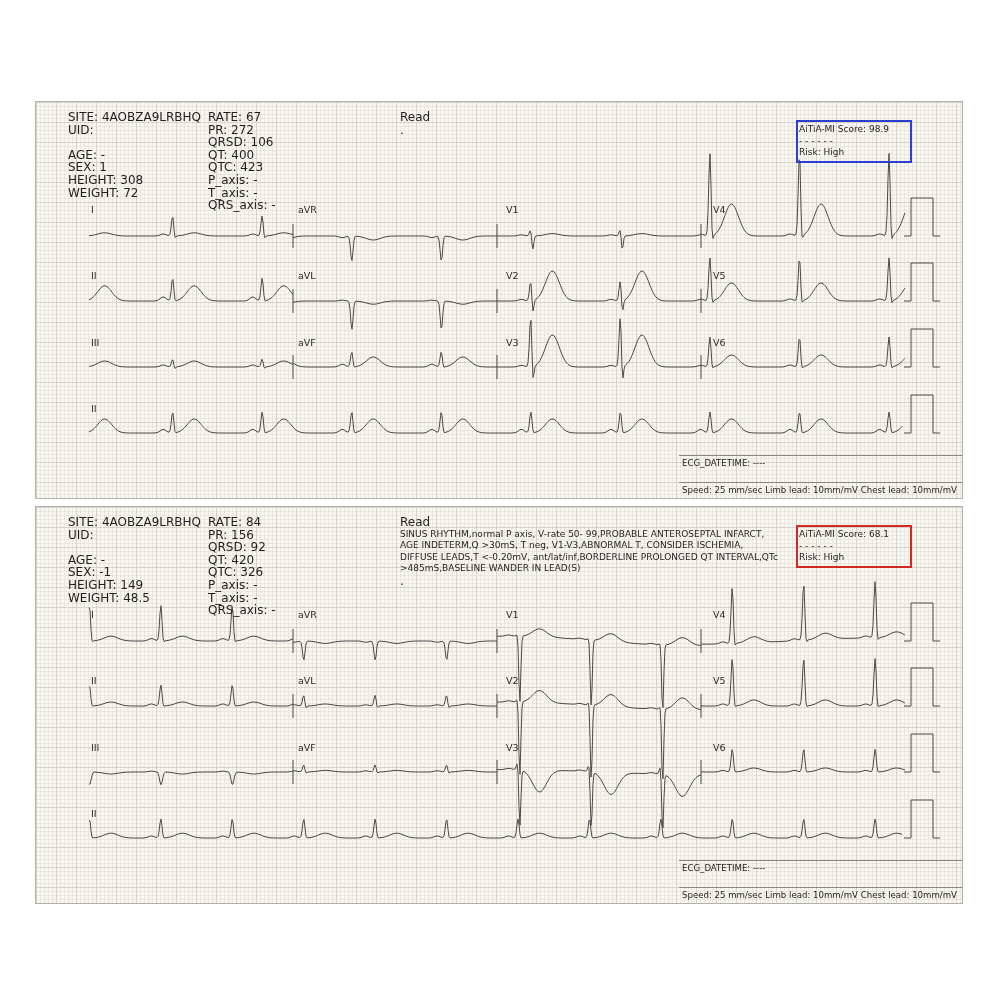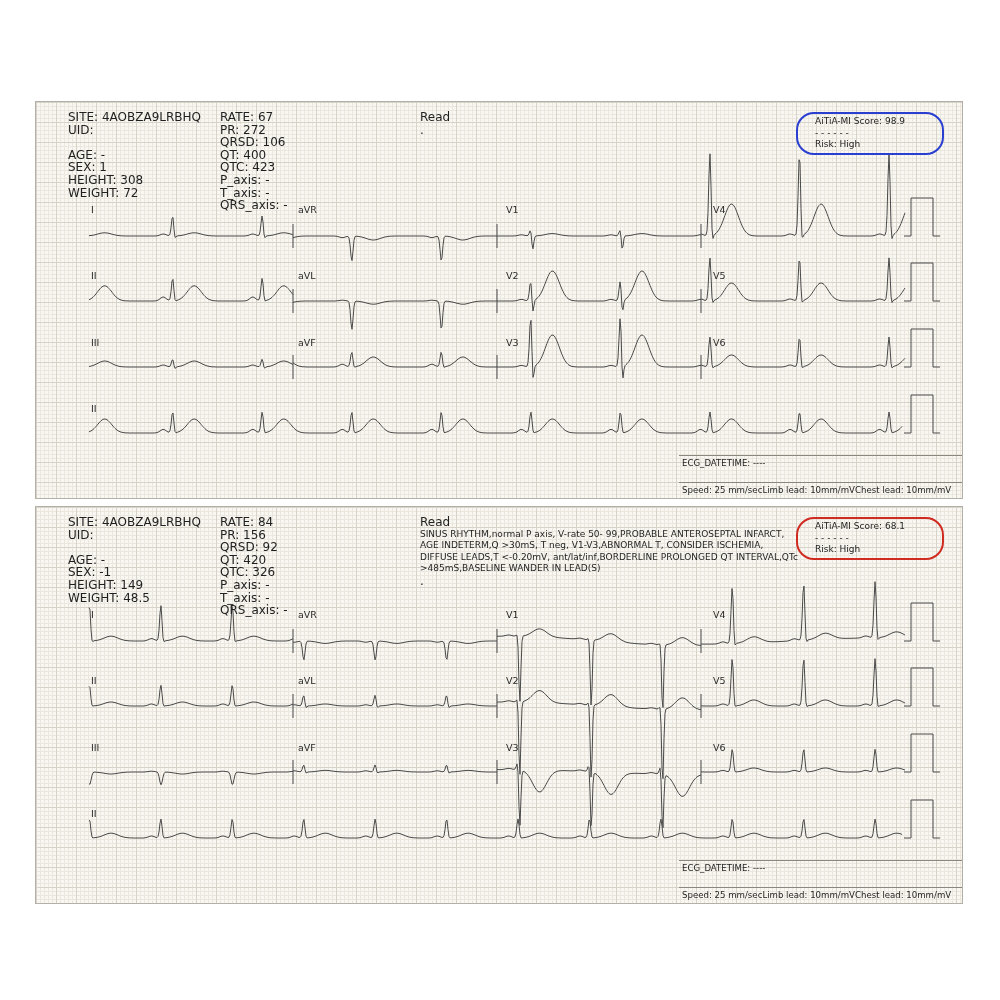--- a/index.html
+++ b/index.html
@@ -16,34 +16,34 @@
       linear-gradient(to right,#d8d3c9 1px,transparent 1px),
       linear-gradient(to bottom,#d8d3c9 1px,transparent 1px),
       linear-gradient(to right,#ebe7df 1px,transparent 1px),
       linear-gradient(to bottom,#ebe7df 1px,transparent 1px);
     background-size:20px 20px,20px 20px,4px 4px,4px 4px;
   }
   #p0{top:101px}
   #p1{top:506px}
   svg.wave{position:absolute;inset:0;width:100%;height:100%;pointer-events:none}
   .info{position:absolute;left:32px;top:9px}
-  .meas{position:absolute;left:184px;top:9px}
+  .meas{position:absolute;left:172px;top:9px}
   .ln{font-size:12px;line-height:12.6px;min-height:12.6px;white-space:pre}
-  .read{position:absolute;left:384px;top:9px;width:378px}
+  .read{position:absolute;left:364px;top:9px;width:378px}
   .readtext{font-size:9px;line-height:11.6px}
   .scorebox{
-    position:absolute;left:760px;top:10px;width:110px;
-    padding:2px 17px;font-size:9px;line-height:11.5px;border-radius:18px;
+    position:absolute;left:760px;top:18px;width:110px;
+    padding:2px 1px;font-size:9px;line-height:11.5px;
   }
   .score-blue{border:2px solid #2a3fd0}
   .score-red{border:2px solid #cf2b20}
   .lead-label{position:absolute;font-size:9.5px;color:#2a2a2a}
   .footer{position:absolute;left:643px;right:0;bottom:0;border-top:1px solid #8a877e;font-size:8.6px}
   .f1{padding:1px 4px 13px 3px;border-bottom:1px solid #8a877e;line-height:12px}
-  .f2{display:flex;padding:1px 5px 2px 3px;line-height:12px}
+  .f2{display:flex;justify-content:space-between;padding:1px 5px 2px 3px;line-height:12px}
 </style>
 </head>
 <body>
 
 <div class="panel" id="p0">
   <svg class="wave" viewBox="0 0 926 396">
       <path d="M53 133.7 L54 133.6 L55 133.5 L56 133.4 L57 133.2 L58 133.0 L59 132.8 L60 132.5 L61 132.2 L62 132.0 L63 131.7 L64 131.4 L65 131.2 L66 131.0 L67 130.9 L68 130.8 L69 130.8 L70 130.9 L71 131.0 L72 131.1 L73 131.4 L74 131.6 L75 131.9 L76 132.2 L77 132.4 L78 132.7 L79 132.9 L80 133.1 L81 133.3 L82 133.5 L83 133.6 L84 133.7 L85 133.8 L86 133.9 L87 133.9 L88 133.9 L89 134.0 L90 134.0 L91 134.0 L92 134.0 L93 134.0 L94 134.0 L95 134.0 L96 134.0 L97 134.0 L98 134.0 L99 134.0 L100 134.0 L101 134.0 L102 134.0 L103 134.0 L104 134.0 L105 134.0 L106 134.0 L107 134.0 L108 134.0 L109 134.0 L110 134.0 L111 134.0 L112 134.0 L113 134.0 L114 134.0 L115 134.0 L116 134.0 L117 134.0 L118 134.0 L119 134.0 L120 133.9 L121 133.8 L122 133.6 L123 133.3 L124 132.9 L125 132.5 L126 132.2 L127 132.0 L128 132.1 L129 132.3 L130 132.7 L131 133.1 L132 133.4 L133 133.4 L134 131.9 L135 125.8 L136 116.3 L137 115.4 L138 127.2 L139 135.3 L140 135.0 L141 134.0 L142 133.8 L143 133.7 L144 133.6 L145 133.5 L146 133.3 L147 133.1 L148 132.9 L149 132.7 L150 132.4 L151 132.1 L152 131.8 L153 131.6 L154 131.3 L155 131.1 L156 131.0 L157 130.8 L158 130.8 L159 130.8 L160 130.9 L161 131.0 L162 131.2 L163 131.5 L164 131.7 L165 132.0 L166 132.3 L167 132.5 L168 132.8 L169 133.0 L170 133.2 L171 133.4 L172 133.5 L173 133.7 L174 133.7 L175 133.8 L176 133.9 L177 133.9 L178 133.9 L179 134.0 L180 134.0 L181 134.0 L182 134.0 L183 134.0 L184 134.0 L185 134.0 L186 134.0 L187 134.0 L188 134.0 L189 134.0 L190 134.0 L191 134.0 L192 134.0 L193 134.0 L194 134.0 L195 134.0 L196 134.0 L197 134.0 L198 134.0 L199 134.0 L200 134.0 L201 134.0 L202 134.0 L203 134.0 L204 134.0 L205 134.0 L206 134.0 L207 134.0 L208 134.0 L209 133.9 L210 133.8 L211 133.7 L212 133.4 L213 133.1 L214 132.7 L215 132.3 L216 132.1 L217 132.0 L218 132.2 L219 132.5 L220 132.9 L221 133.3 L222 133.5 L223 133.1 L224 129.9 L225 121.5 L226 114.0 L227 119.9 L228 132.1 L229 135.7 L230 134.4 L231 133.9 L232 133.7 L233 133.7 L234 133.5 L235 133.4 L236 133.2 L237 133.0 L238 132.8 L239 132.5 L240 132.3 L241 132.0 L242 131.7 L243 131.5 L244 131.2 L245 131.0 L246 130.9 L247 130.8 L248 130.8 L249 130.8 L250 131.0 L251 131.1 L252 131.3 L253 131.6 L254 131.8 L255 132.1 L256 132.4 L257 132.7 " fill="none" stroke="#4a4a4a" stroke-width="1" stroke-linejoin="round"></path>
       <path d="M257 135.7 L258 135.4 L259 135.1 L260 134.9 L261 134.7 L262 134.5 L263 134.4 L264 134.3 L265 134.2 L266 134.1 L267 134.1 L268 134.1 L269 134.0 L270 134.0 L271 134.0 L272 134.0 L273 134.0 L274 134.0 L275 134.0 L276 134.0 L277 134.0 L278 134.0 L279 134.0 L280 134.0 L281 134.0 L282 134.0 L283 134.0 L284 134.0 L285 134.0 L286 134.0 L287 134.0 L288 134.0 L289 134.0 L290 134.0 L291 134.0 L292 134.0 L293 134.0 L294 134.0 L295 134.0 L296 134.0 L297 134.0 L298 134.0 L299 134.1 L300 134.2 L301 134.3 L302 134.6 L303 134.9 L304 135.2 L305 135.5 L306 135.6 L307 135.6 L308 135.4 L309 135.1 L310 134.8 L311 134.5 L312 134.5 L313 136.0 L314 142.4 L315 154.1 L316 158.6 L317 149.1 L318 138.3 L319 134.6 L320 134.2 L321 134.3 L322 134.4 L323 134.5 L324 134.7 L325 134.9 L326 135.1 L327 135.4 L328 135.7 L329 136.0 L330 136.3 L331 136.7 L332 137.0 L333 137.3 L334 137.6 L335 137.8 L336 137.9 L337 138.0 L338 138.0 L339 137.9 L340 137.7 L341 137.5 L342 137.2 L343 136.9 L344 136.5 L345 136.2 L346 135.9 L347 135.5 L348 135.2 L349 135.0 L350 134.8 L351 134.6 L352 134.4 L353 134.3 L354 134.2 L355 134.2 L356 134.1 L357 134.1 L358 134.1 L359 134.0 L360 134.0 L361 134.0 L362 134.0 L363 134.0 L364 134.0 L365 134.0 L366 134.0 L367 134.0 L368 134.0 L369 134.0 L370 134.0 L371 134.0 L372 134.0 L373 134.0 L374 134.0 L375 134.0 L376 134.0 L377 134.0 L378 134.0 L379 134.0 L380 134.0 L381 134.0 L382 134.0 L383 134.0 L384 134.0 L385 134.0 L386 134.0 L387 134.0 L388 134.1 L389 134.1 L390 134.2 L391 134.4 L392 134.7 L393 135.0 L394 135.3 L395 135.5 L396 135.6 L397 135.5 L398 135.2 L399 134.9 L400 134.6 L401 134.4 L402 134.8 L403 138.0 L404 147.4 L405 157.9 L406 155.6 L407 143.5 L408 135.9 L409 134.3 L410 134.2 L411 134.3 L412 134.4 L413 134.6 L414 134.7 L415 135.0 L416 135.2 L417 135.5 L418 135.8 L419 136.1 L420 136.5 L421 136.8 L422 137.1 L423 137.4 L424 137.7 L425 137.9 L426 138.0 L427 138.0 L428 137.9 L429 137.8 L430 137.6 L431 137.4 L432 137.1 L433 136.7 L434 136.4 L435 136.0 L436 135.7 L437 135.4 L438 135.1 L439 134.9 L440 134.7 L441 134.5 L442 134.4 L443 134.3 L444 134.2 L445 134.1 L446 134.1 L447 134.1 L448 134.0 L449 134.0 L450 134.0 L451 134.0 L452 134.0 L453 134.0 L454 134.0 L455 134.0 L456 134.0 L457 134.0 L458 134.0 L459 134.0 L460 134.0 L461 134.0 " fill="none" stroke="#4a4a4a" stroke-width="1" stroke-linejoin="round"></path>
       <path d="M461 134.0 L462 134.0 L463 134.0 L464 134.0 L465 134.0 L466 134.0 L467 134.0 L468 134.0 L469 134.0 L470 134.0 L471 134.0 L472 134.0 L473 134.0 L474 134.0 L475 134.0 L476 134.0 L477 134.0 L478 133.9 L479 133.9 L480 133.8 L481 133.6 L482 133.4 L483 133.1 L484 132.9 L485 132.8 L486 132.8 L487 133.0 L488 133.2 L489 133.4 L490 133.6 L491 133.7 L492 133.3 L493 131.5 L494 128.9 L495 131.1 L496 142.1 L497 146.8 L498 139.6 L499 134.8 L500 133.9 L501 133.8 L502 133.7 L503 133.6 L504 133.5 L505 133.4 L506 133.2 L507 133.0 L508 132.8 L509 132.6 L510 132.4 L511 132.2 L512 132.0 L513 131.9 L514 131.7 L515 131.6 L516 131.6 L517 131.6 L518 131.7 L519 131.8 L520 131.9 L521 132.1 L522 132.3 L523 132.5 L524 132.7 L525 132.9 L526 133.1 L527 133.2 L528 133.4 L529 133.5 L530 133.6 L531 133.7 L532 133.8 L533 133.9 L534 133.9 L535 133.9 L536 134.0 L537 134.0 L538 134.0 L539 134.0 L540 134.0 L541 134.0 L542 134.0 L543 134.0 L544 134.0 L545 134.0 L546 134.0 L547 134.0 L548 134.0 L549 134.0 L550 134.0 L551 134.0 L552 134.0 L553 134.0 L554 134.0 L555 134.0 L556 134.0 L557 134.0 L558 134.0 L559 134.0 L560 134.0 L561 134.0 L562 134.0 L563 134.0 L564 134.0 L565 134.0 L566 134.0 L567 134.0 L568 133.9 L569 133.8 L570 133.7 L571 133.5 L572 133.3 L573 133.0 L574 132.9 L575 132.8 L576 132.9 L577 133.0 L578 133.3 L579 133.5 L580 133.7 L581 133.6 L582 132.7 L583 130.3 L584 128.7 L585 135.4 L586 146.1 L587 144.2 L588 136.7 L589 134.1 L590 133.8 L591 133.8 L592 133.7 L593 133.6 L594 133.4 L595 133.3 L596 133.1 L597 132.9 L598 132.7 L599 132.5 L600 132.3 L601 132.1 L602 132.0 L603 131.8 L604 131.7 L605 131.6 L606 131.6 L607 131.6 L608 131.7 L609 131.8 L610 132.0 L611 132.1 L612 132.3 L613 132.6 L614 132.8 L615 133.0 L616 133.1 L617 133.3 L618 133.5 L619 133.6 L620 133.7 L621 133.8 L622 133.8 L623 133.9 L624 133.9 L625 133.9 L626 134.0 L627 134.0 L628 134.0 L629 134.0 L630 134.0 L631 134.0 L632 134.0 L633 134.0 L634 134.0 L635 134.0 L636 134.0 L637 134.0 L638 134.0 L639 134.0 L640 134.0 L641 134.0 L642 134.0 L643 134.0 L644 134.0 L645 134.0 L646 134.0 L647 134.0 L648 134.0 L649 134.0 L650 134.0 L651 134.0 L652 134.0 L653 134.0 L654 134.0 L655 134.0 L656 134.0 L657 133.9 L658 133.9 L659 133.8 L660 133.6 L661 133.4 L662 133.2 L663 132.9 L664 132.8 L665 132.8 " fill="none" stroke="#4a4a4a" stroke-width="1" stroke-linejoin="round"></path>
       <path d="M665 132.0 L666 132.2 L667 132.6 L668 133.0 L669 133.3 L670 133.0 L671 128.8 L672 110.4 L673 72.6 L674 51.8 L675 84.3 L676 126.9 L677 136.4 L678 133.4 L679 132.1 L680 131.3 L681 130.3 L682 129.0 L683 127.5 L684 125.7 L685 123.7 L686 121.3 L687 118.7 L688 116.0 L689 113.3 L690 110.6 L691 108.0 L692 105.8 L693 104.0 L694 102.7 L695 102.1 L696 102.1 L697 102.7 L698 103.9 L699 105.7 L700 107.9 L701 110.4 L702 113.1 L703 115.9 L704 118.6 L705 121.2 L706 123.6 L707 125.7 L708 127.5 L709 129.0 L710 130.2 L711 131.2 L712 132.0 L713 132.6 L714 133.0 L715 133.3 L716 133.6 L717 133.7 L718 133.8 L719 133.9 L720 133.9 L721 134.0 L722 134.0 L723 134.0 L724 134.0 L725 134.0 L726 134.0 L727 134.0 L728 134.0 L729 134.0 L730 134.0 L731 134.0 L732 134.0 L733 134.0 L734 134.0 L735 134.0 L736 134.0 L737 134.0 L738 134.0 L739 134.0 L740 134.0 L741 134.0 L742 134.0 L743 134.0 L744 134.0 L745 134.0 L746 133.9 L747 133.9 L748 133.7 L749 133.5 L750 133.2 L751 132.8 L752 132.4 L753 132.1 L754 132.0 L755 132.1 L756 132.4 L757 132.7 L758 133.1 L759 133.3 L760 132.0 L761 123.2 L762 94.8 L763 57.7 L764 60.5 L765 106.5 L766 134.7 L767 135.1 L768 132.6 L769 131.7 L770 130.9 L771 129.8 L772 128.4 L773 126.8 L774 124.8 L775 122.6 L776 120.2 L777 117.5 L778 114.8 L779 112.0 L780 109.4 L781 107.0 L782 104.9 L783 103.4 L784 102.4 L785 102.0 L786 102.3 L787 103.2 L788 104.7 L789 106.7 L790 109.0 L791 111.6 L792 114.4 L793 117.1 L794 119.8 L795 122.3 L796 124.5 L797 126.5 L798 128.2 L799 129.6 L800 130.7 L801 131.6 L802 132.3 L803 132.8 L804 133.2 L805 133.4 L806 133.6 L807 133.8 L808 133.9 L809 133.9 L810 133.9 L811 134.0 L812 134.0 L813 134.0 L814 134.0 L815 134.0 L816 134.0 L817 134.0 L818 134.0 L819 134.0 L820 134.0 L821 134.0 L822 134.0 L823 134.0 L824 134.0 L825 134.0 L826 134.0 L827 134.0 L828 134.0 L829 134.0 L830 134.0 L831 134.0 L832 134.0 L833 134.0 L834 134.0 L835 134.0 L836 133.9 L837 133.8 L838 133.7 L839 133.4 L840 133.0 L841 132.6 L842 132.3 L843 132.0 L844 132.0 L845 132.2 L846 132.5 L847 132.9 L848 133.3 L849 133.1 L850 129.7 L851 113.4 L852 76.7 L853 51.5 L854 79.2 L855 123.9 L856 136.5 L857 133.7 L858 132.2 L859 131.4 L860 130.4 L861 129.2 L862 127.7 L863 125.9 L864 123.9 L865 121.6 L866 119.0 L867 116.3 L868 113.6 L869 110.8 " fill="none" stroke="#4a4a4a" stroke-width="1" stroke-linejoin="round"></path>

